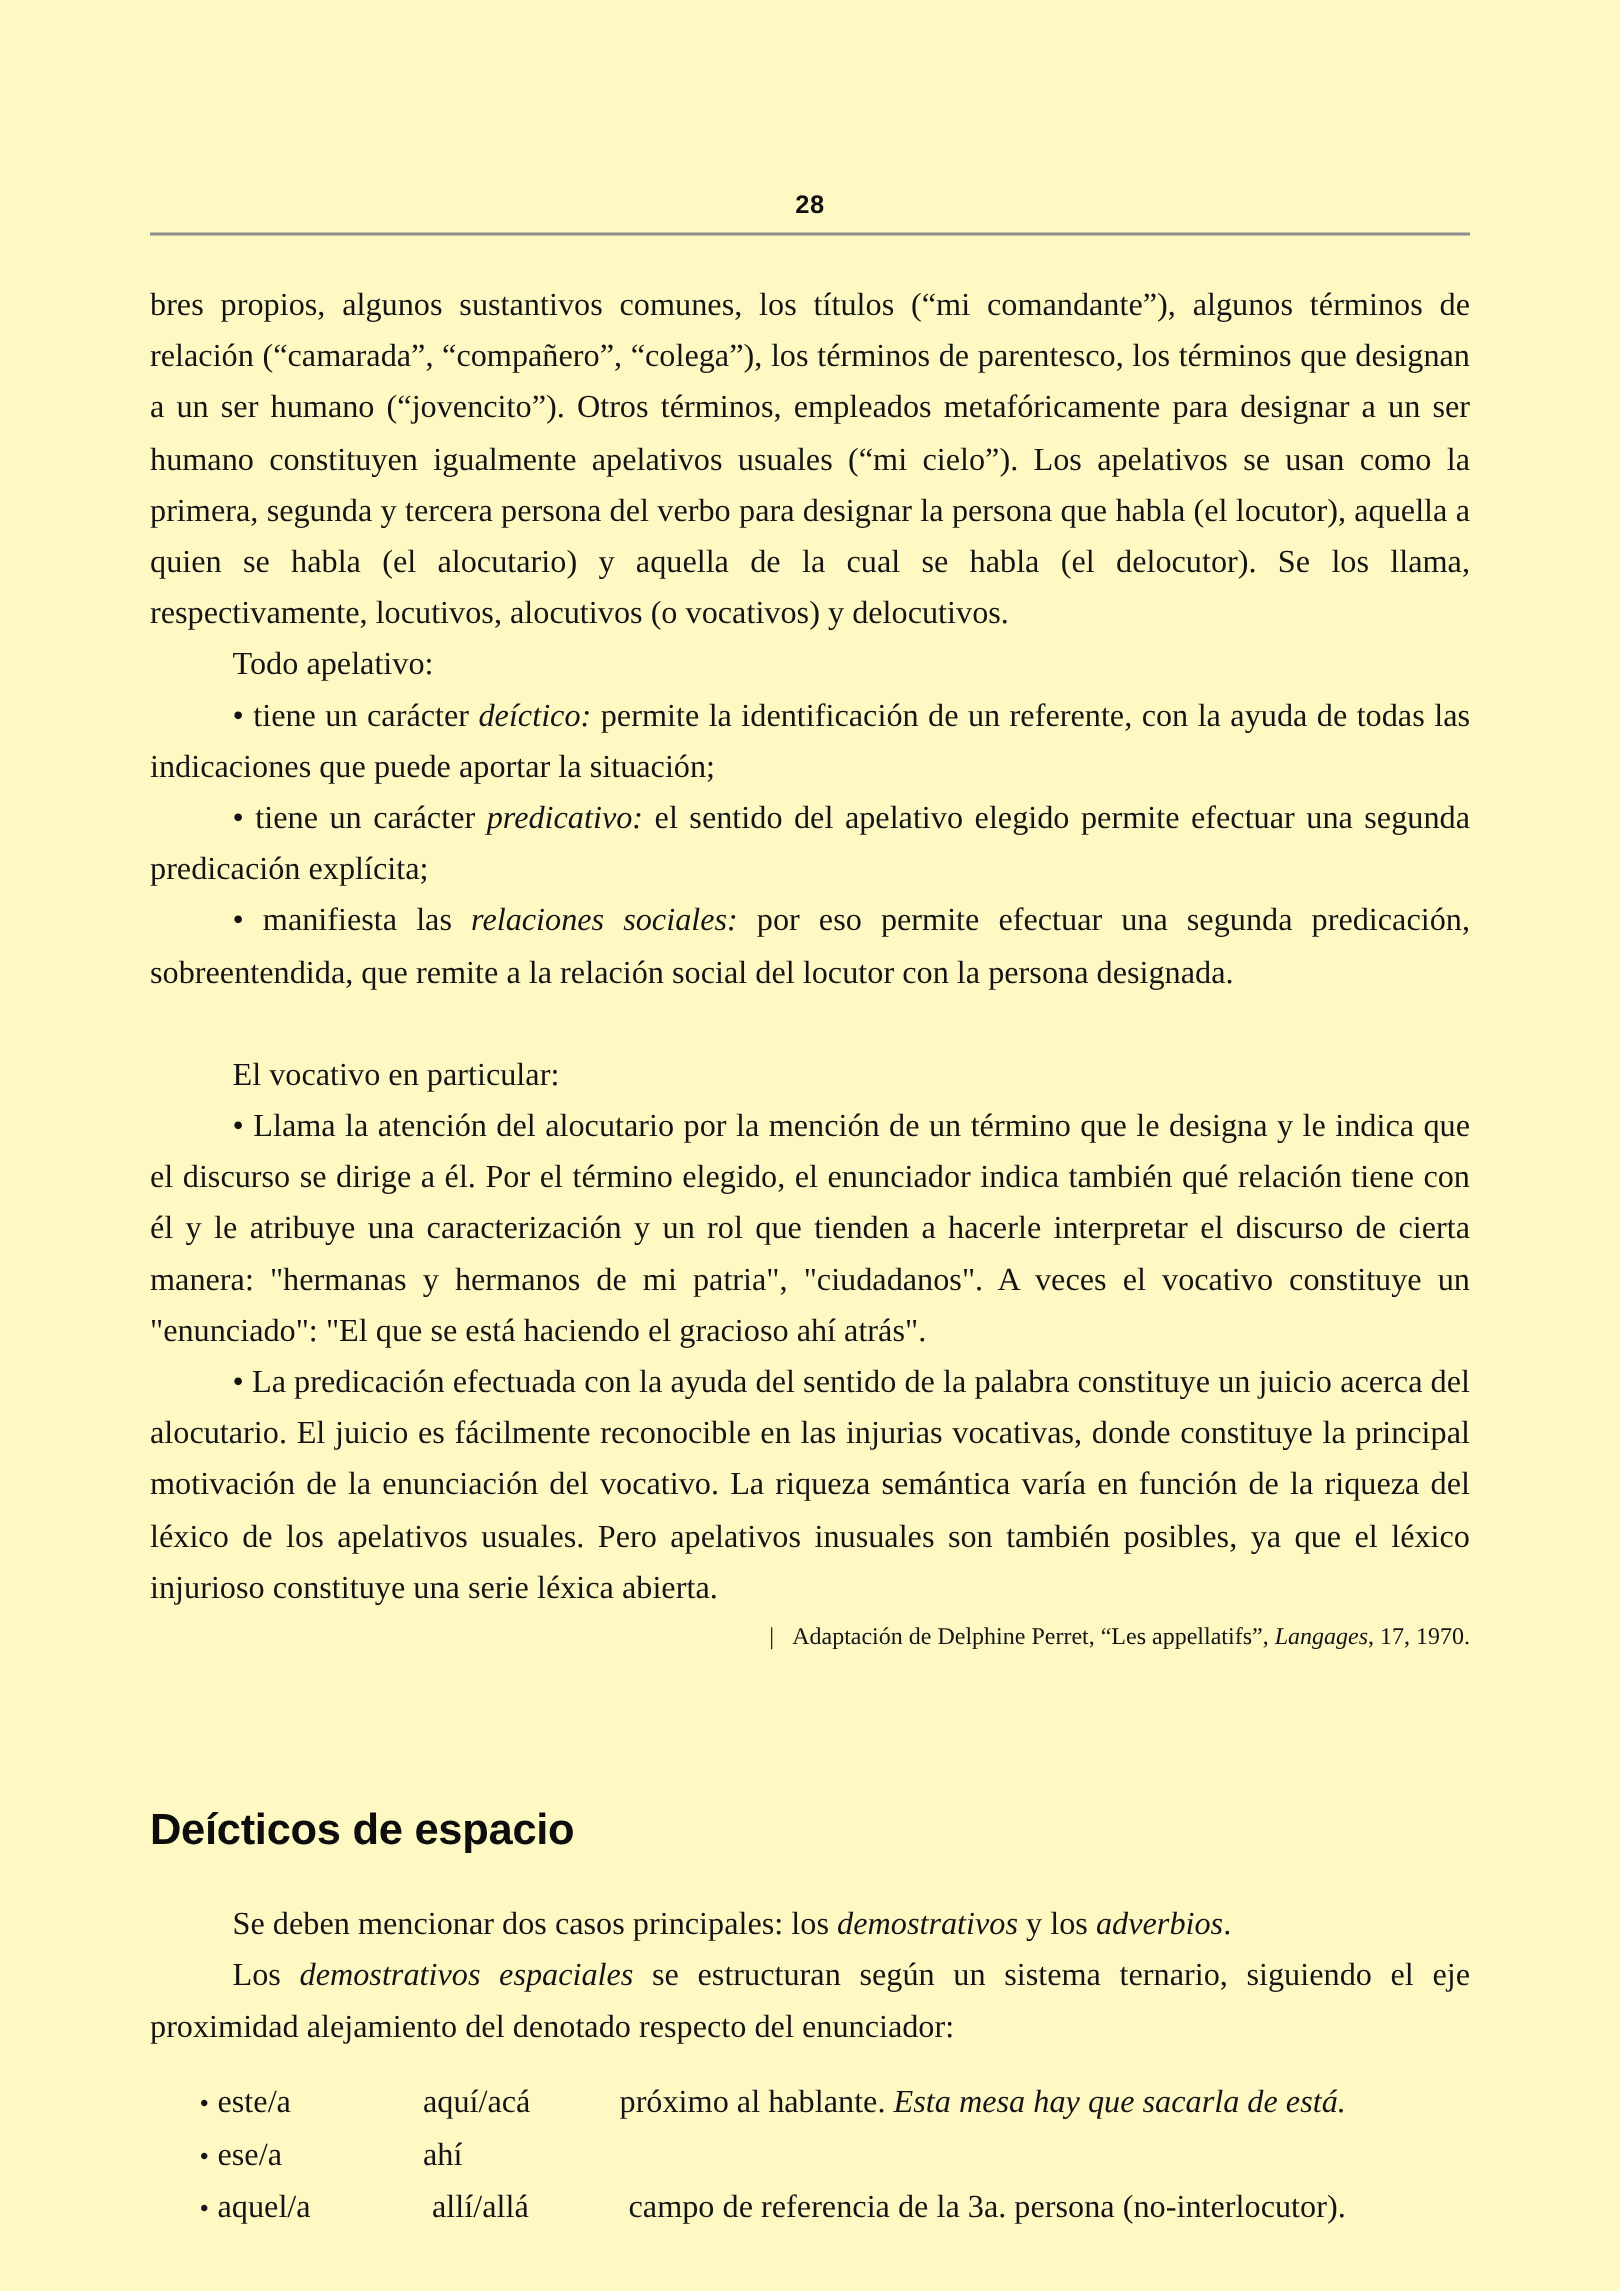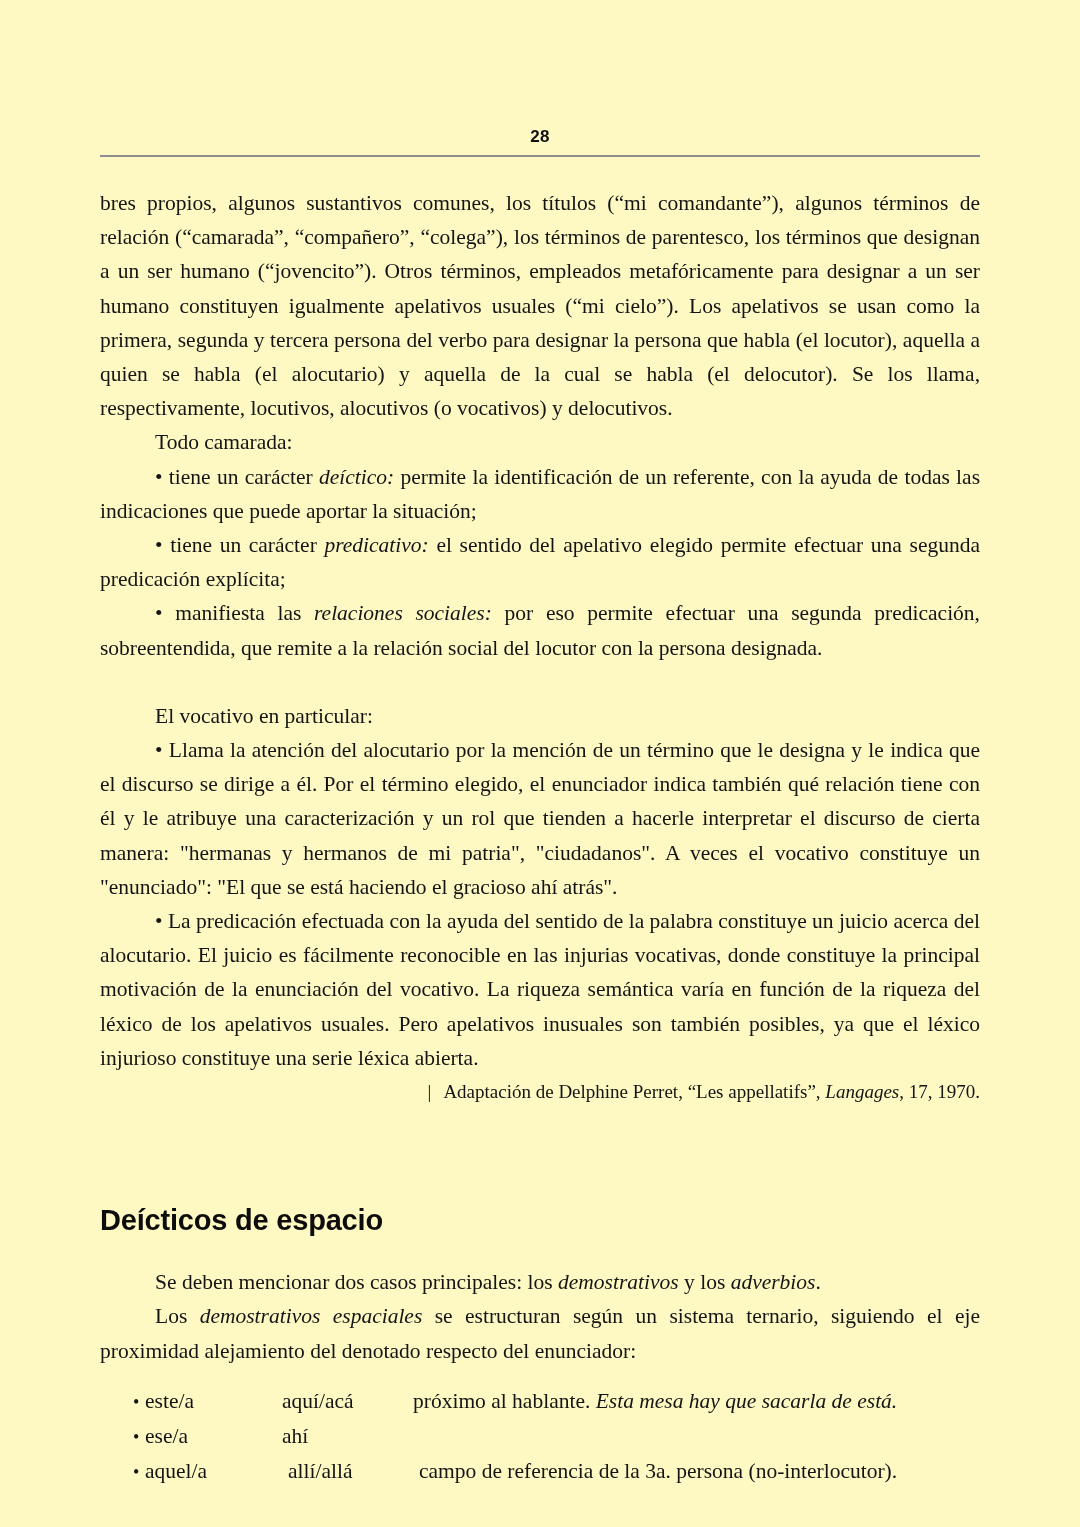--- a/index.html
+++ b/index.html
@@ -79,21 +79,21 @@
     height: 16px;
   }
 
   em, .it {
     font-style: italic;
   }
 
   .attrib {
     margin: 0;
     text-align: right;
-    font-size: 19px;
+    font-size: 16px;
     line-height: 34.2px;
   }
   .attrib .bar {
     display: inline-block;
     padding-right: 12px;
     font-style: normal;
   }
 
   
   .heading {
@@ -156,21 +156,21 @@
 <div class="page">
   <div class="content">
 
     <div class="folio">28</div>
     <div class="rule"></div>
 
     <div class="block">
 
       <p class="para-first">bres propios, algunos sustantivos comunes, los títulos (“mi comandante”), algunos términos de relación (“camarada”, “compañero”, “colega”), los términos de parentesco, los términos que designan a un ser humano (“jovencito”). Otros términos, empleados metafóricamente para designar a un ser humano constituyen igualmente apelativos usuales (“mi cielo”). Los apelativos se usan como la primera, segunda y tercera persona del verbo para designar la persona que habla (el locutor), aquella a quien se habla (el alocutario) y aquella de la cual se habla (el delocutor). Se los llama, respectivamente, locutivos, alocutivos (o vocativos) y delocutivos.</p>
 
-      <p class="para-indent">Todo camarada:</p>
+      <p class="para-indent">Todo apelativo:</p>
 
       <p class="para-bullet"><span>•</span><span> tiene un carácter </span><em>deíctico:</em><span> permite la identificación de un referente, con la ayuda de todas las indicaciones que puede aportar la situación;</span></p>
 
       <p class="para-bullet"><span>•</span><span> tiene un carácter </span><em>predicativo:</em><span> el sentido del apelativo elegido permite efectuar una segunda predicación explícita;</span></p>
 
       <p class="para-bullet"><span>•</span><span> manifiesta las </span><em>relaciones sociales:</em><span> por eso permite efectuar una segunda predicación, sobreentendida, que remite a la relación social del locutor con la persona designada.</span></p>
 
       <div class="gap"></div>
 
       <p class="para-indent">El vocativo en particular:</p>

